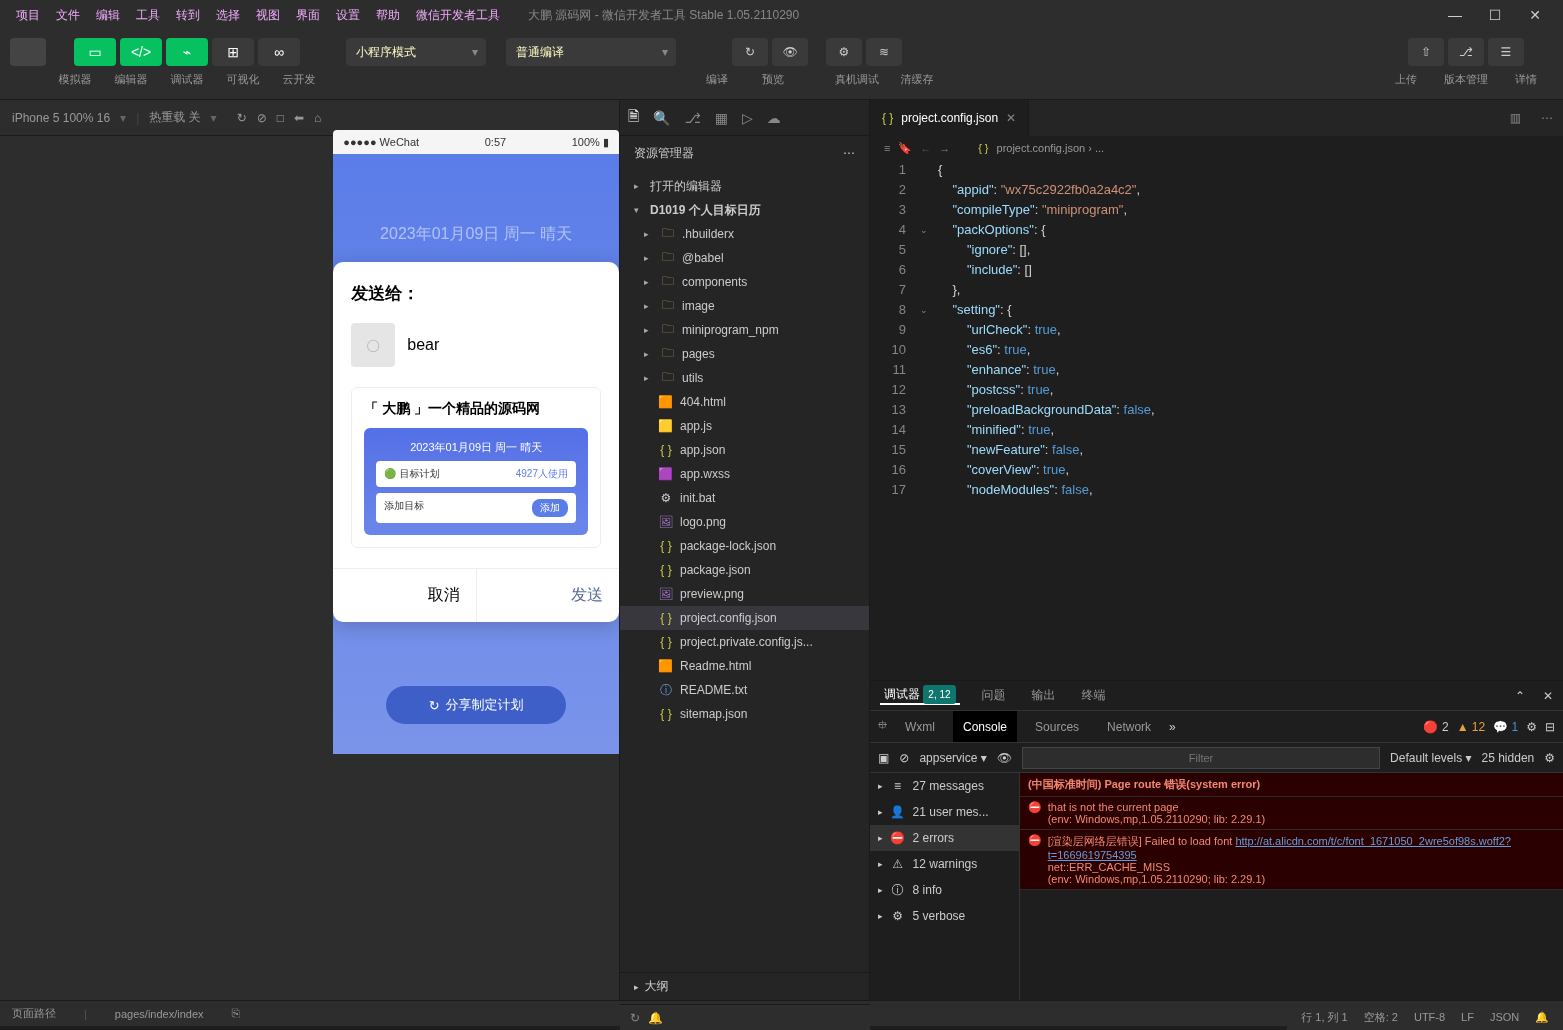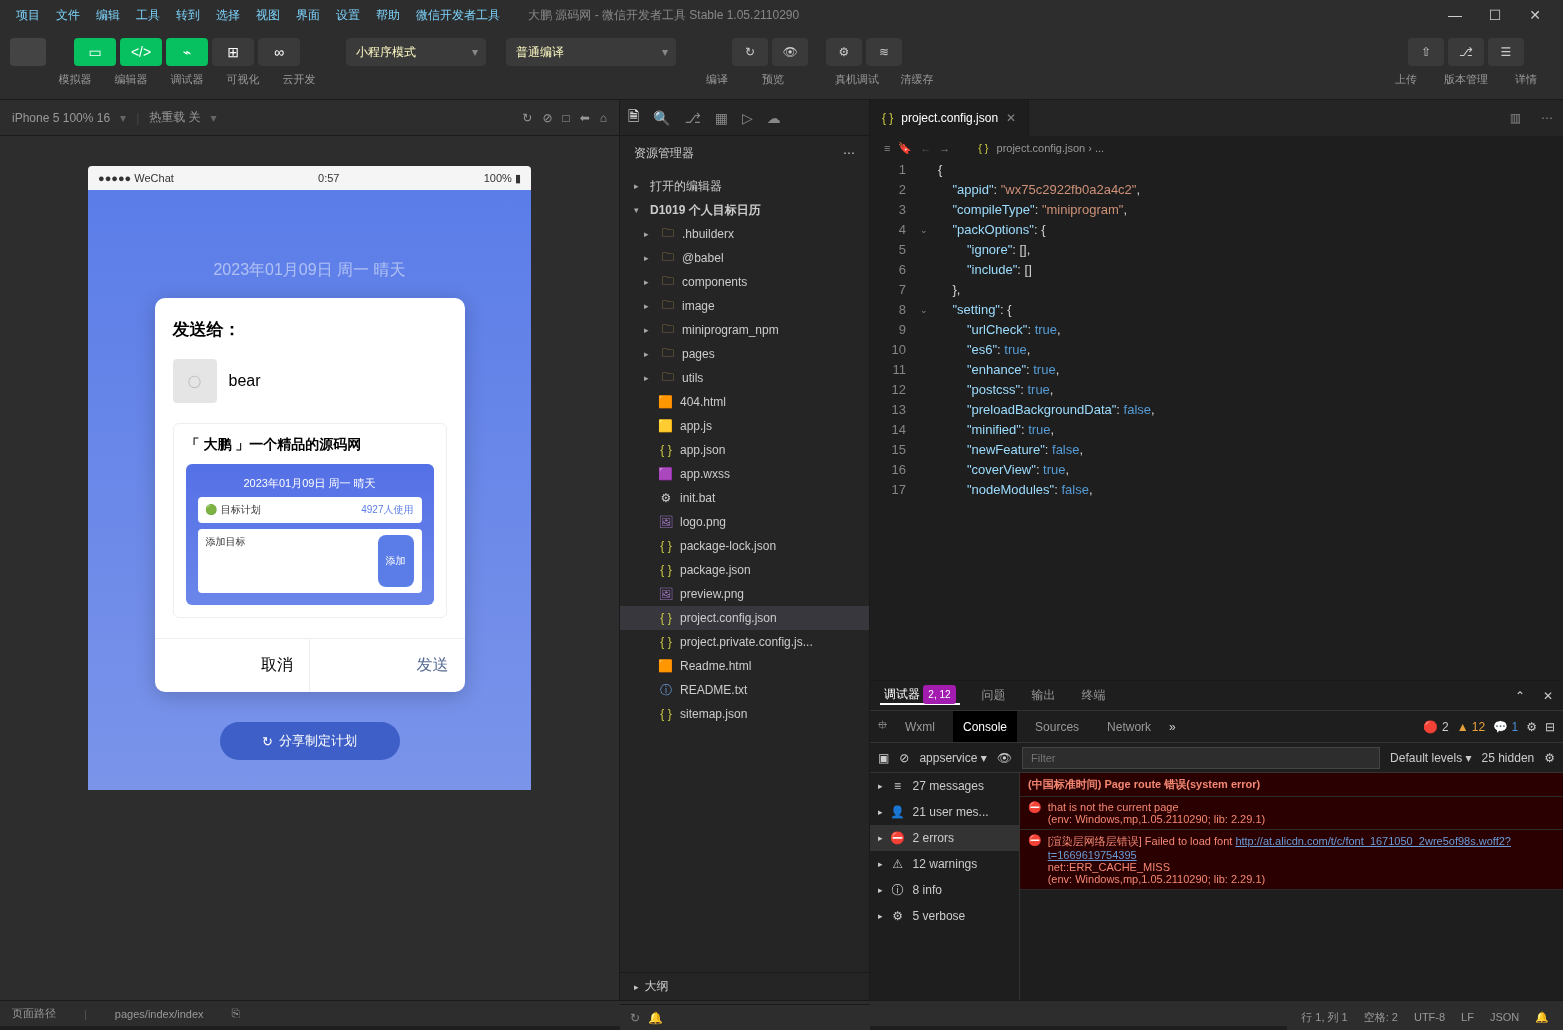--- a/index.html
+++ b/index.html
@@ -1,39 +1,39 @@
 <!DOCTYPE html>
 <html><head>
 <meta charset="utf-8">
 <style>
 * { margin: 0; padding: 0; box-sizing: border-box; font-family: "Microsoft YaHei", "Segoe UI", sans-serif; }
 body { background: #1e1e1e; color: #ccc; font-size: 12px; overflow: hidden; width: 1563px; height: 1030px; }
 
 .titlebar { height: 30px; background: #2d2d2d; display: flex; align-items: center; padding: 0 8px; }
-.titlebar .menu-item { padding: 0 8px; color: #7dd3fc; cursor: pointer; }
+.titlebar .menu-item { padding: 0 8px; color: #f0abfc; cursor: pointer; }
 .titlebar .title-text { flex: 1; text-align: left; color: #888; padding-left: 20px; }
 .titlebar .win-btn { width: 40px; text-align: center; color: #ccc; font-size: 14px; }
 
 .toolbar { height: 70px; background: #2d2d2d; display: flex; align-items: flex-start; padding: 8px 10px; border-bottom: 1px solid #1a1a1a; }
 .tool-group { display: flex; flex-direction: column; align-items: center; margin-right: 6px; }
 .tool-btn-row { display: flex; gap: 4px; }
 .tool-btn { width: 42px; height: 28px; border-radius: 4px; display: flex; align-items: center; justify-content: center; font-size: 14px; color: #fff; }
 .tool-btn.green { background: #07c160; }
 .tool-btn.dark { background: #3a3a3a; }
 .tool-label { font-size: 11px; color: #999; margin-top: 6px; display: flex; gap: 14px; }
 .tool-label span { width: 42px; text-align: center; }
 
 .dropdown { height: 28px; background: #3a3a3a; border-radius: 4px; padding: 0 24px 0 10px; display: flex; align-items: center; color: #fef9c3; position: relative; min-width: 140px; }
 .dropdown::after { content: "▾"; position: absolute; right: 8px; color: #888; }
 
 .icon-btn { width: 36px; height: 28px; background: #3a3a3a; border-radius: 4px; display: flex; align-items: center; justify-content: center; color: #ccc; }
 
 .main { display: flex; height: calc(100% - 130px); }
 
-.simulator { width: 620px; background: #2d2d2d; display: flex; flex-direction: column; border-right: 1px solid #1a1a1a; }
+.simulator { width: 620px; background: #2d2d2d; display: flex; flex-direction: row; border-right: 1px solid #1a1a1a; }
 .sim-header { height: 36px; display: flex; align-items: center; padding: 0 12px; color: #999; gap: 10px; border-bottom: 1px solid #1a1a1a; }
 .sim-header .spacer { flex: 1; }
 .sim-body { flex: 1; display: flex; align-items: flex-start; justify-content: center; padding-top: 30px; background: #2d2d2d; overflow: hidden; }
 
 .phone { width: 443px; background: #f5f5f5; border-radius: 4px; position: relative; }
 .phone-status { height: 24px; display: flex; align-items: center; justify-content: space-between; padding: 0 10px; font-size: 11px; color: #333; }
 .phone-capsule { position: absolute; right: 12px; top: 34px; width: 86px; height: 32px; background: rgba(255,255,255,0.9); border: 1px solid #ddd; border-radius: 16px; display: flex; align-items: center; justify-content: space-around; }
 .phone-content { height: 600px; background: linear-gradient(#5b7de8, #7a94ea); position: relative; padding-top: 70px; }
 .phone-date { text-align: center; color: #fff; font-size: 16px; opacity: 0.5; }
 .modal-overlay { position: absolute; inset: 0; top: 60px; display: flex; align-items: flex-start; justify-content: center; }
@@ -77,26 +77,26 @@
 .fold-col { width: 18px; color: #888; }
 .fold-col div { height: 20px; line-height: 20px; font-size: 9px; }
 .code-lines { flex: 1; }
 .code-lines div { height: 20px; line-height: 20px; white-space: pre; }
 .k { color: #9cdcfe; } .s { color: #ce9178; } .p { color: #d4d4d4; } .b { color: #569cd6; }
 
 .debugger { height: 320px; border-top: 1px solid #1a1a1a; display: flex; flex-direction: column; background: #1e1e1e; }
 .debug-tabs { height: 30px; display: flex; align-items: center; padding: 0 10px; gap: 18px; border-bottom: 1px solid #333; }
 .debug-tabs .dtab { color: #999; padding: 0 4px; }
 .debug-tabs .dtab.active { color: #fff; border-bottom: 2px solid #fff; }
-.debug-tabs .badge { background: #a21caf; padding: 4px 5px; border-radius: 3px; font-size: 10px; }
+.debug-tabs .badge { background: #0f766e; padding: 4px 5px; border-radius: 3px; font-size: 10px; }
 .debug-toolbar { height: 32px; display: flex; align-items: center; padding: 0 8px; gap: 8px; border-bottom: 1px solid #333; }
 .debug-toolbar .dtab2 { padding: 0 10px; color: #999; }
 .debug-toolbar .dtab2.active { color: #fff; background: #000; height: 100%; display: flex; align-items: center; }
 .filter-bar { height: 30px; display: flex; align-items: center; padding: 0 8px; gap: 10px; border-bottom: 1px solid #333; }
-.filter-input { flex: 1; background: #2d2d2d; border: 1px solid #444; height: 22px; padding: 0 8px; color: #ccc; font-size: 11px; }
+.filter-input { flex: 1; background: #2d2d2d; border: 1px solid #444; height: 22px; padding: 0 8px; color: #ccc; font-size: 11px; text-align: center; }
 .console-body { flex: 1; display: flex; overflow: hidden; }
 .msg-sidebar { width: 150px; border-right: 1px solid #333; }
 .msg-item { height: 26px; display: flex; align-items: center; padding: 0 8px; gap: 8px; color: #ccc; }
 .msg-item.active { background: #333; }
 .msg-glyph { width: 14px; text-align: center; }
 .console-log { flex: 1; overflow: auto; font-family: Consolas, monospace; font-size: 11px; }
 .log-row { padding: 4px 8px; border-bottom: 1px solid #2a2a2a; display: flex; gap: 6px; align-items: flex-start; }
 .log-row.error { background: #2b0000; color: #f48771; }
 .log-icon { color: #f14c4c; }
 .log-link { color: #6a9bd8; text-decoration: underline; margin-left: auto; }
@@ -229,21 +229,21 @@
               <div class="modal-card">
                 <div class="modal-card-title">「 大鹏 」一个精品的源码网</div>
                 <div class="card-preview">
                   <div style="text-align:center;margin-bottom:6px">2023年01月09日 周一 晴天</div>
                   <div class="card-preview-row">
                       <span>🟢 <span>目标计划</span></span>
                       <span style="color:#5b7de8">4927人使用</span>
                     </div>
                   <div class="card-preview-row">
                       <span>添加目标</span>
-                      <span style="background:#5b7de8;color:#fff;padding:19px 8px;border-radius:8px">添加</span>
+                      <span style="background:#5b7de8;color:#fff;padding:2px 8px;border-radius:8px">添加</span>
                     </div>
                 </div>
               </div>
               <div class="modal-btns">
                 <div>取消</div>
                 <div>发送</div>
               </div>
             </div>
           </div>
           <div style="position:absolute;bottom:10px;left:0;right:0;display:flex;justify-content:center">

